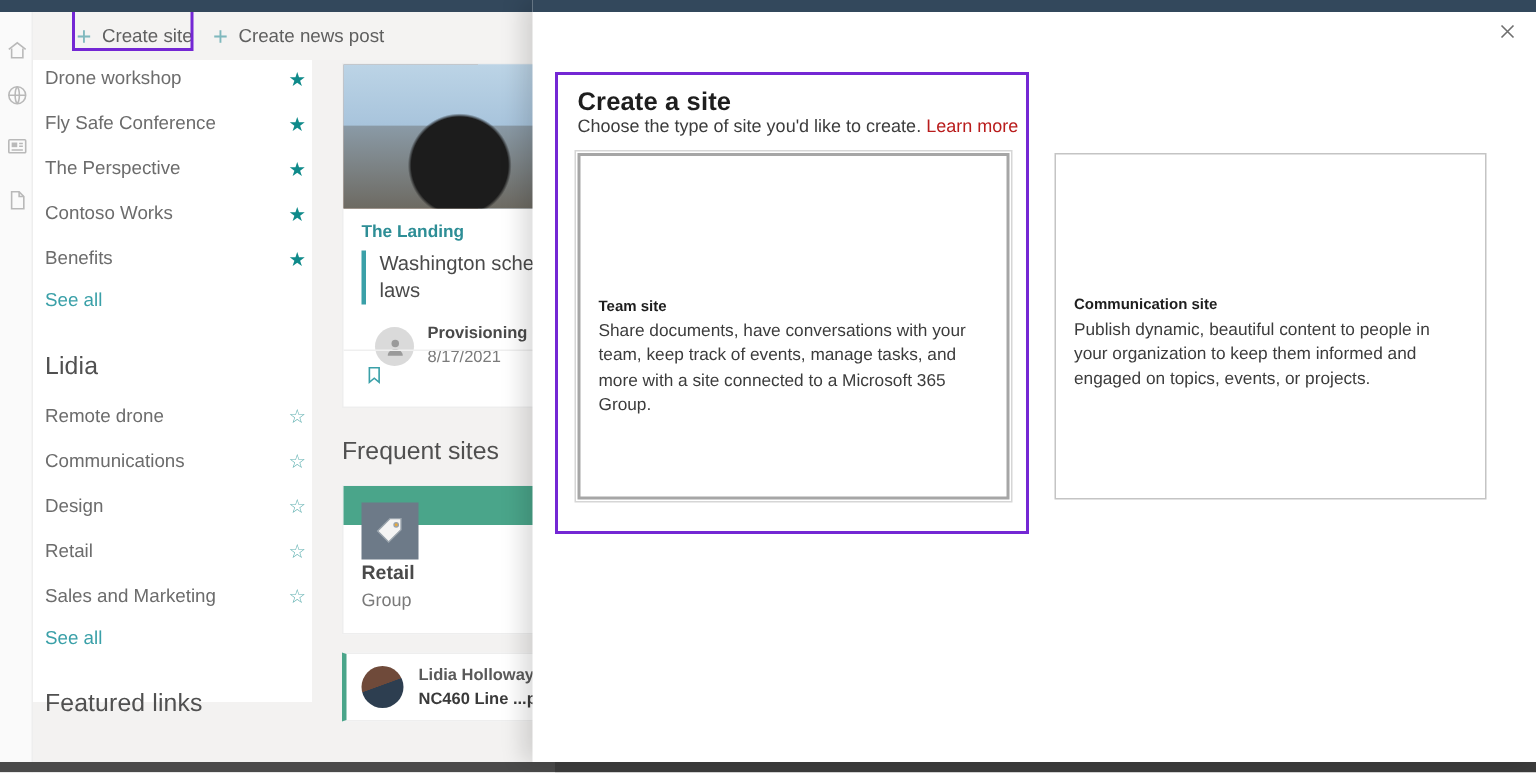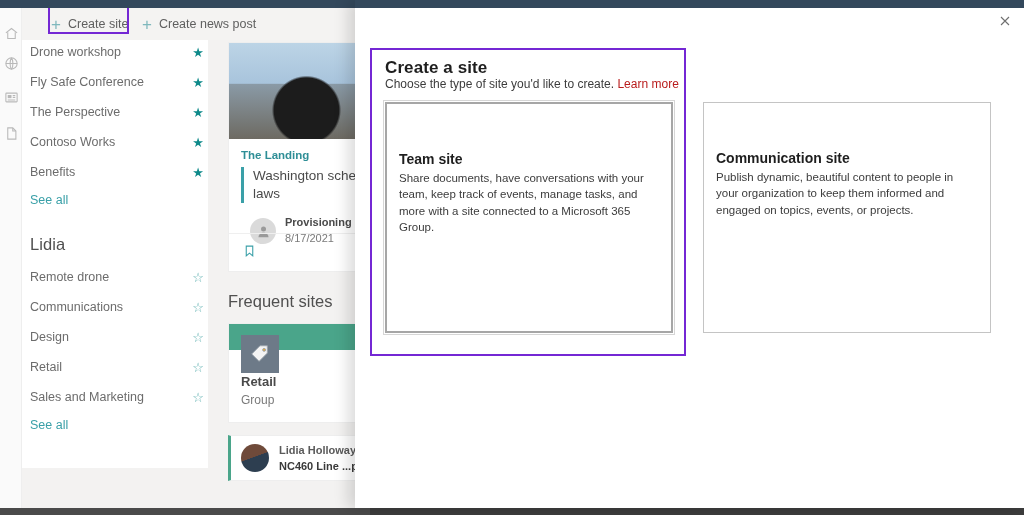--- a/index.html
+++ b/index.html
@@ -177,21 +177,21 @@
   }
   .opt-team {
     left: 30px; top: 102px; width: 288px; height: 231px;
     border: 2px solid #a6a6a6; outline: 1px solid #d6d6d6; outline-offset: 1px;
   }
   .opt-comm {
     left: 348px; top: 102px; width: 288px; height: 231px;
     border: 1px solid #c4c4c4;
   }
   .opt-inner { position: absolute; left: 12px; top: 47px; right: 12px; }
-  .opt-title { font-size: 14px; font-weight: bold; color: #1e1e1e; }
+  .opt-title { font-size: 10px; font-weight: bold; color: #1e1e1e; margin-top: 48px; }
   .opt-desc { margin-top: 3px; font-size: 11.5px; color: #3c3c3c; line-height: 1.42; }
 </style>
 </head>
 <body>
 
 <div id="root">
 
   <div class="page-pane-bg"></div>
   <div class="page-pane"></div>
 
@@ -239,20 +239,21 @@
         <span class="lbl">Retail</span>
         <span class="star hollow">☆</span>
       </div>
       <div class="link-row">
         <span class="lbl">Sales and Marketing</span>
         <span class="star hollow">☆</span>
       </div>
     </div>
     <div class="seeall" style="margin-top:6px">See all</div>
 
+    <div class="sec-title" style="margin-top:28px">Featured links</div>
   </div>
 
   <div class="col-mid">
     <div class="mid-title">News from sites</div>
 
     <div class="newscard">
       <div class="newsimg"></div>
       <div class="news-body">
         <div class="news-site">The Landing</div>
         <div class="news-head">Washington schedules changes to drone laws</div>

